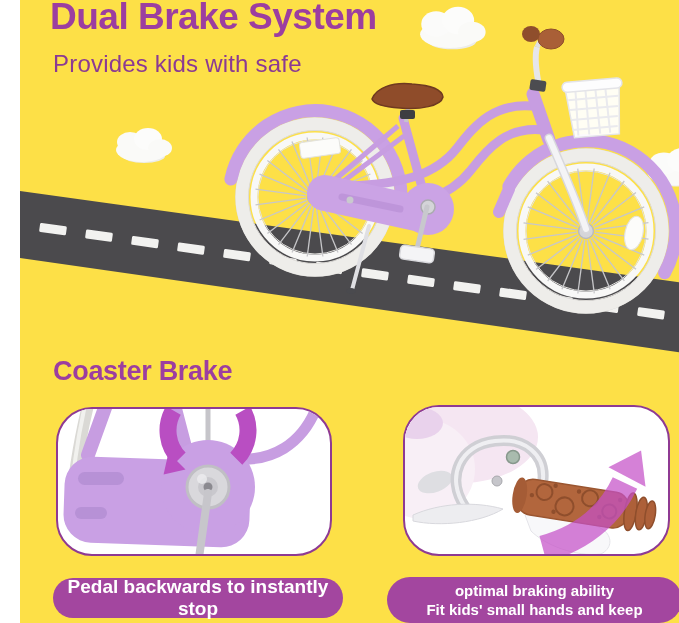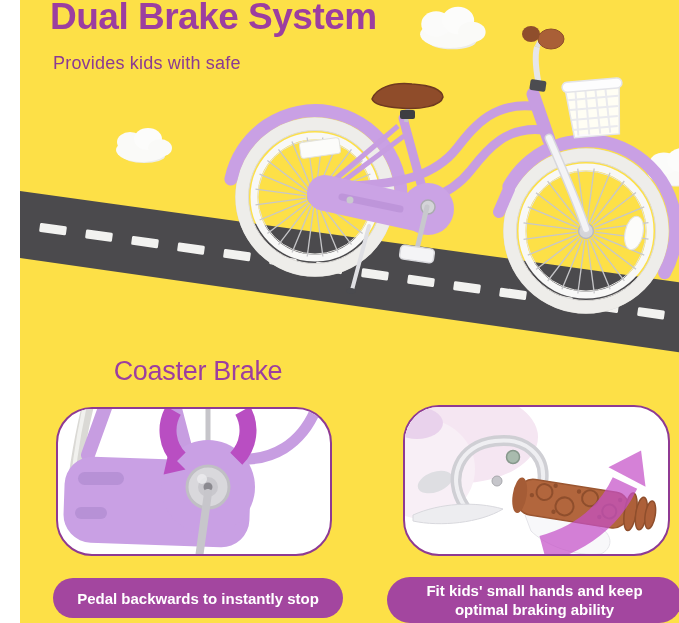--- a/index.html
+++ b/index.html
@@ -8,41 +8,41 @@
     font-family:"Liberation Sans",sans-serif;
     margin-left:20px;
   }
   .hero-svg{position:absolute;left:0;top:0;}
   .page-title{
     position:absolute;left:30px;top:-4px;margin:0;
     font-size:37px;font-weight:bold;color:#9C3EA0;letter-spacing:-0.5px;
   }
   .page-subtitle{
     position:absolute;left:33px;top:50px;margin:0;
-    font-size:18px;line-height:27px;color:#8B3A93;letter-spacing:0.2px;
+    font-size:24px;line-height:27px;color:#8B3A93;letter-spacing:0.2px;
   }
   .feature-heading{
-    position:absolute;margin:0;text-align:center;
-    font-size:27px;font-weight:normal;color:#9C3EA0;letter-spacing:-0.3px;
+    position:absolute;margin:0;text-align:left;
+    font-size:27px;font-weight:bold;color:#9C3EA0;letter-spacing:-0.3px;
   }
   .feature-heading.left{left:33px;top:356px;width:290px;}
   .feature-heading.right{left:367px;top:358px;width:295px;}
   .feature-image{
     position:absolute;border:2px solid #8E3A93;border-radius:36px;
     overflow:hidden;background:#ffffff;box-sizing:border-box;
   }
   .feature-image.left{left:36px;top:407px;width:276px;height:149px;}
   .feature-image.right{left:383px;top:405px;width:267px;height:151px;}
   .feature-image svg{display:block;width:100%;height:100%;}
   .pill{
     position:absolute;background:#A3469F;color:#ffffff;
     display:flex;align-items:center;justify-content:center;flex-direction:column;
     font-weight:bold;text-align:center;
   }
-  .pill.left{left:33px;top:578px;width:290px;height:40px;border-radius:21px;font-size:15px;}
+  .pill.left{left:33px;top:578px;width:290px;height:40px;border-radius:21px;font-size:19px;}
   .pill.right{left:367px;top:577px;width:295px;height:46px;border-radius:23px;font-size:15px;line-height:19px;}
 </style>
 </head>
 <body>
 
 <div class="canvas">
 
   <svg class="hero-svg" width="679" height="360" viewBox="0 0 679 360">
 
     <g transform="translate(122,148)">
@@ -308,17 +308,17 @@
         <ellipse cx="246" cy="96" rx="5" ry="14" fill="#AD6039" stroke="#8F4E2C" stroke-width="1.5"></ellipse>
       </g>
       <g opacity="0.72">
         <path d="M 138,142 C 175,132 204,110 220,76" stroke="#C551C8" stroke-width="27" fill="none"></path>
         <polygon points="0,-21 0,21 30,0" transform="translate(222,70) rotate(-62)" fill="#C551C8"></polygon>
       </g>
     </svg>
   </div>
 
   <div class="pill right">
+    <span>optimal braking ability</span>
     <span>Fit kids' small hands and keep</span>
-    <span>optimal braking ability</span>
   </div>
 
 </div>
 
 </body></html>

